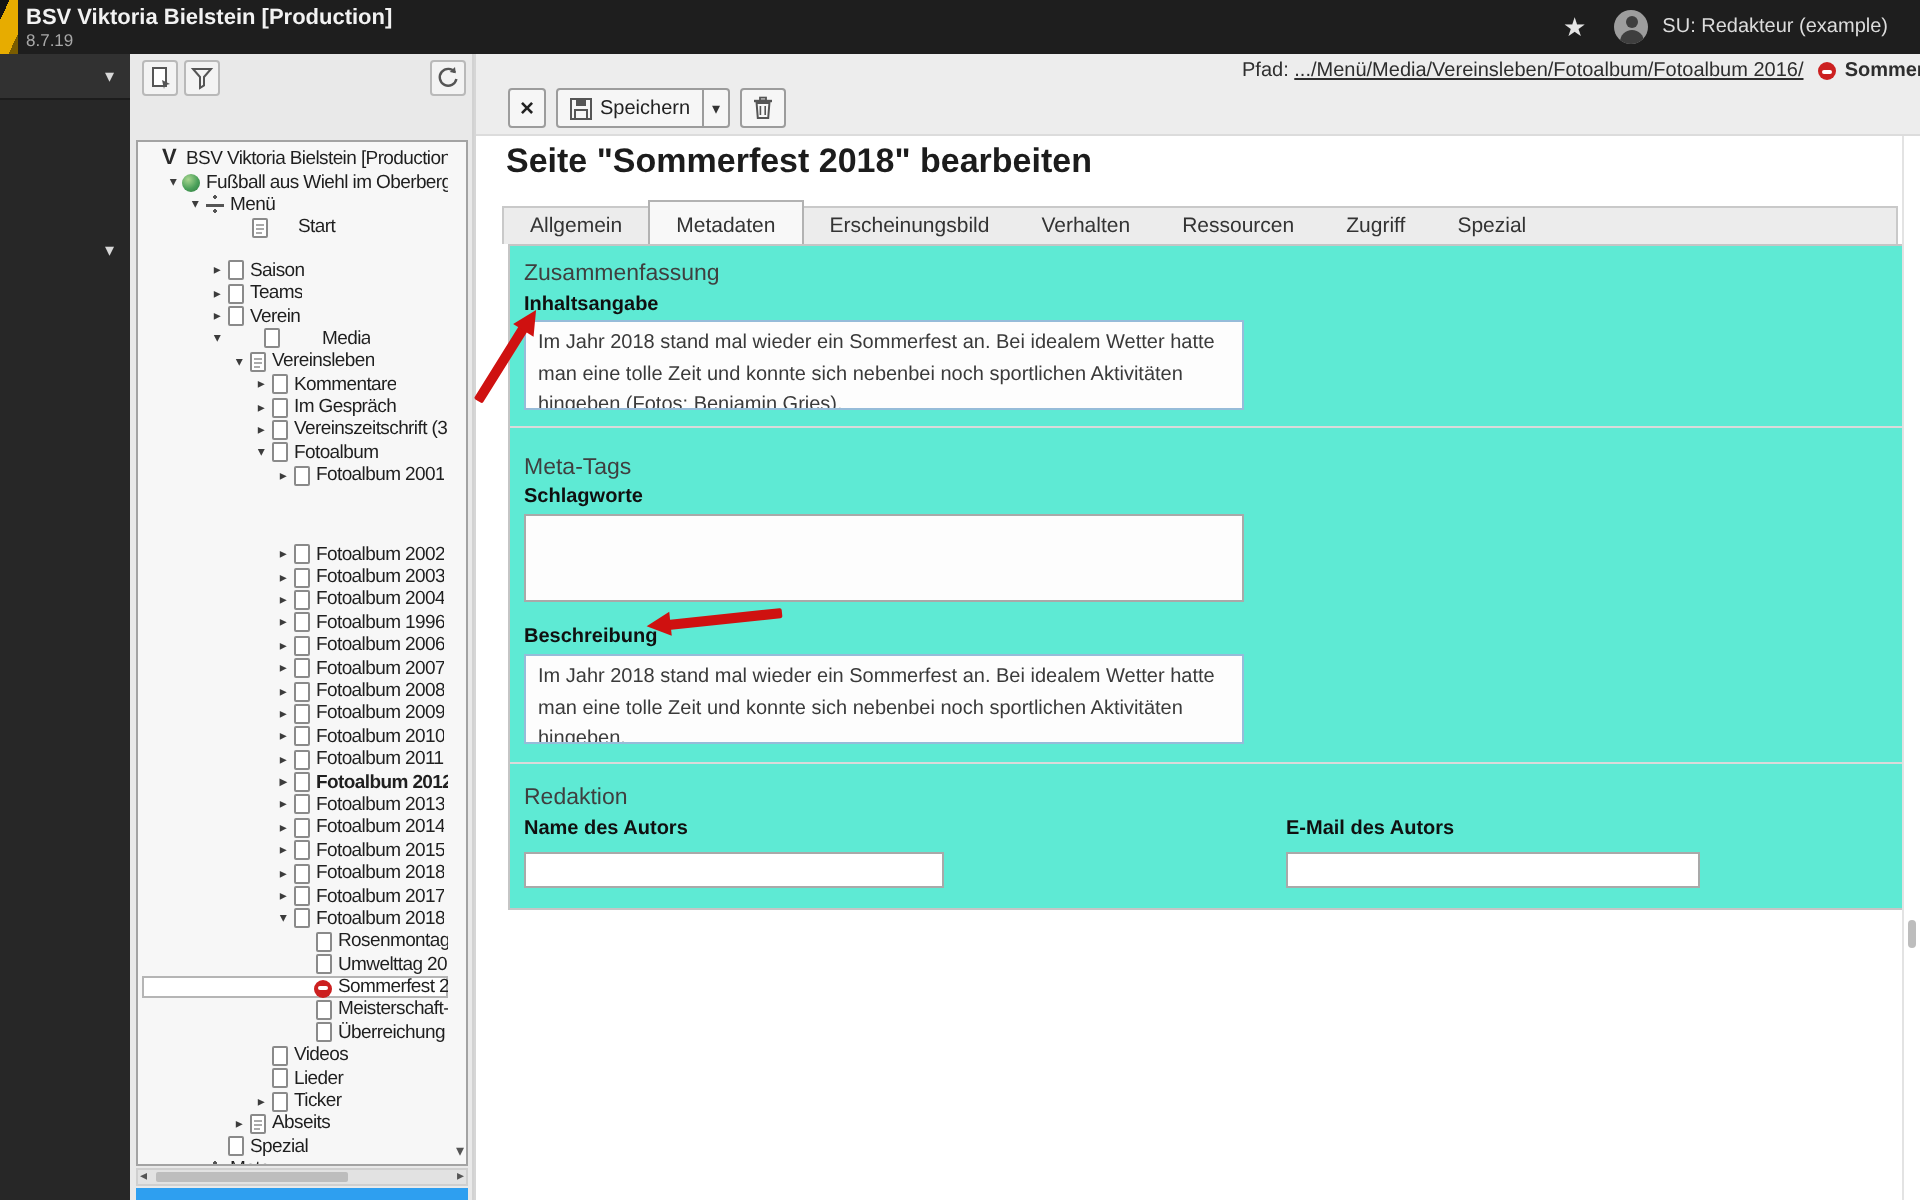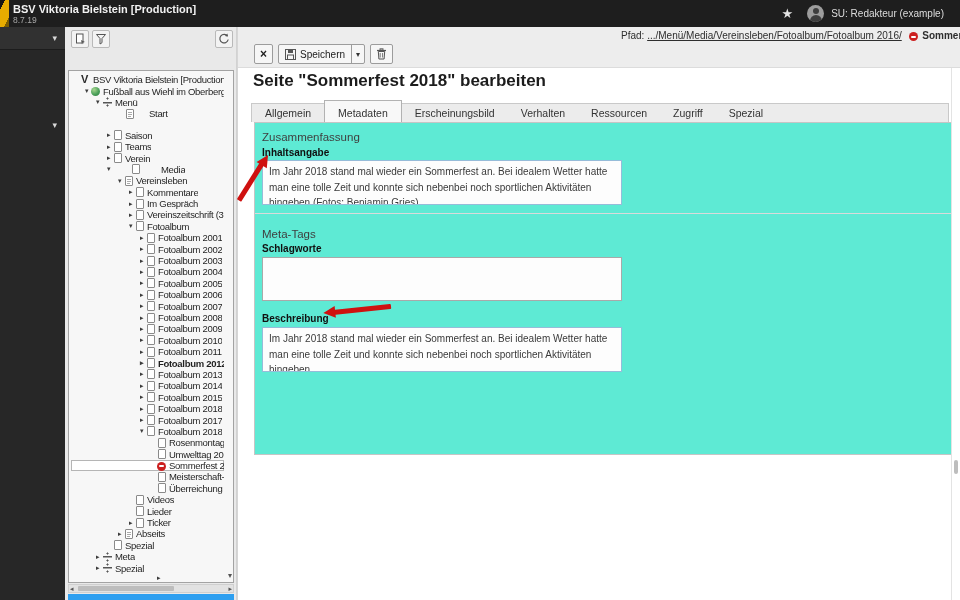--- a/index.html
+++ b/index.html
@@ -225,39 +225,39 @@
         <div class="trow" style="padding-left: 55px;">
     <span class="texp">▾</span>
     <span class="ticn i-page"></span>
     <span class="tlbl">Fotoalbum</span>
   </div>
         <div class="trow" style="padding-left: 66px;">
     <span class="texp">▸</span>
     <span class="ticn i-page"></span>
     <span class="tlbl">Fotoalbum 2001</span>
   </div>
-        <div class="trow" style="padding-left: 66px;">
+        <div class="trow" style="padding-left: 66px; margin-top: 28px;">
     <span class="texp">▸</span>
     <span class="ticn i-page"></span>
     <span class="tlbl">Fotoalbum 2002</span>
   </div>
         <div class="trow" style="padding-left: 66px;">
     <span class="texp">▸</span>
     <span class="ticn i-page"></span>
     <span class="tlbl">Fotoalbum 2003</span>
   </div>
         <div class="trow" style="padding-left: 66px;">
     <span class="texp">▸</span>
     <span class="ticn i-page"></span>
     <span class="tlbl">Fotoalbum 2004</span>
   </div>
         <div class="trow" style="padding-left: 66px;">
     <span class="texp">▸</span>
     <span class="ticn i-page"></span>
-    <span class="tlbl">Fotoalbum 2005</span>
+    <span class="tlbl">Fotoalbum 1996</span>
   </div>
         <div class="trow" style="padding-left: 66px;">
     <span class="texp">▸</span>
     <span class="ticn i-page"></span>
     <span class="tlbl">Fotoalbum 2006</span>
   </div>
         <div class="trow" style="padding-left: 66px;">
     <span class="texp">▸</span>
     <span class="ticn i-page"></span>
     <span class="tlbl">Fotoalbum 2007</span>
@@ -463,20 +463,27 @@
     </div>
 
     <div class="sec sec-b">
       <div class="sec-heading" style="top:14px">Meta-Tags</div>
       <div class="fld-label" style="top:29px">Schlagworte</div>
       <textarea class="txt gray" style="top: 43px;"></textarea>
       <div class="fld-label" style="top:99px">Beschreibung</div>
       <textarea class="txt" style="top: 113px;">Im Jahr 2018 stand mal wieder ein Sommerfest an. Bei idealem Wetter hatte man eine tolle Zeit und konnte sich nebenbei noch sportlichen Aktivitäten hingeben.</textarea>
     </div>
 
+    <div class="sec sec-c">
+      <div class="sec-heading" style="top:11px">Redaktion</div>
+      <div class="fld-label" style="top:27px; left:7px">Name des Autors</div>
+      <div class="fld-label" style="top:27px; left:388px">E-Mail des Autors</div>
+      <input class="inp" style="top: 44px; left: 7px; width: 210px;">
+      <input class="inp" style="top: 44px; left: 388px; width: 207px;">
+    </div>
   </div>
 
   <div class="arrow arrow1">
     <span class="shaft"></span>
       <span class="head"></span>
   </div>
   <div class="arrow arrow2">
     <span class="shaft"></span>
       <span class="head"></span>
   </div>

